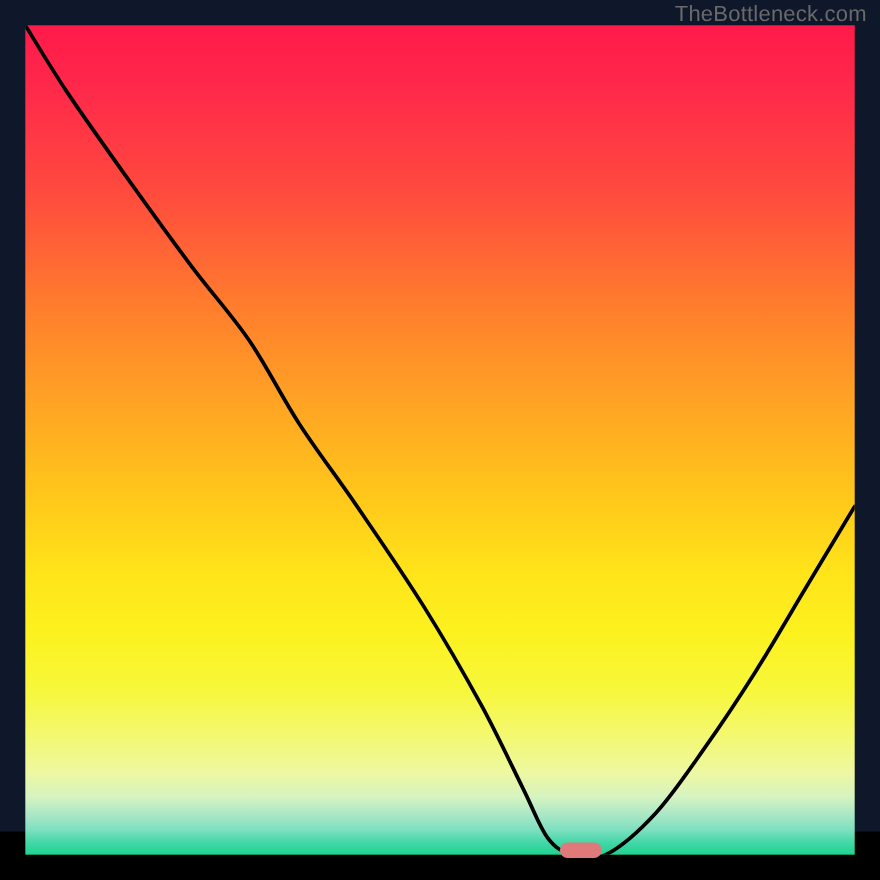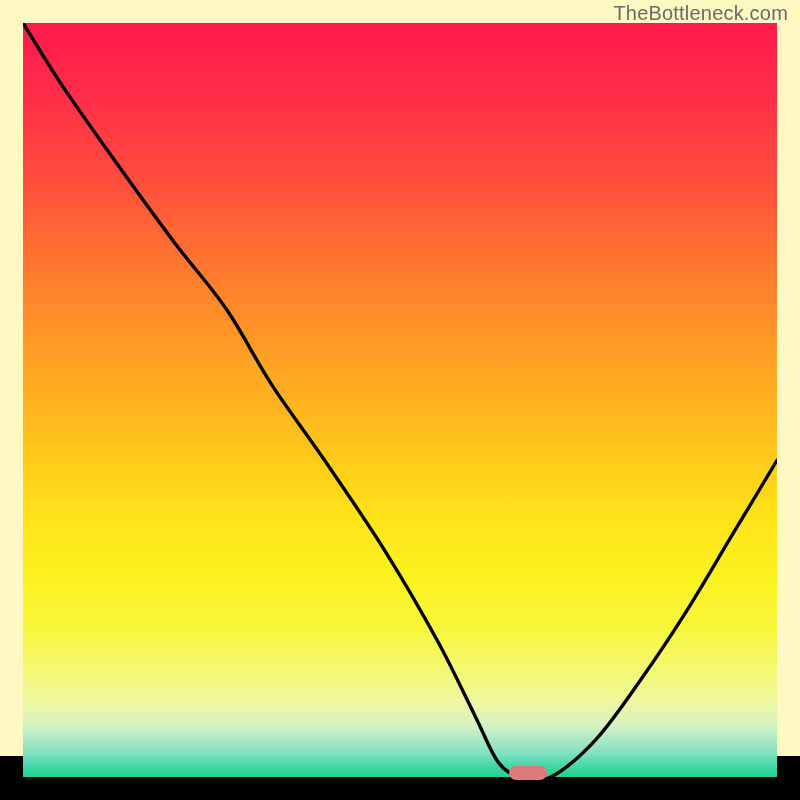--- a/index.html
+++ b/index.html
@@ -10,21 +10,21 @@
     background: #000;
     overflow: hidden;
     font-family: Arial, Helvetica, sans-serif;
   }
   .frame {
     position: absolute;
     left: 0;
     top: 0;
     width: 800px;
     height: 756px;
-    background: #fef9c3;
+    background: #0f172a;
   }
   .plot {
     position: absolute;
     left: 23px;
     top: 23px;
     width: 754px;
     height: 754px;
   }
   .gradient-bg {
     position: absolute;

